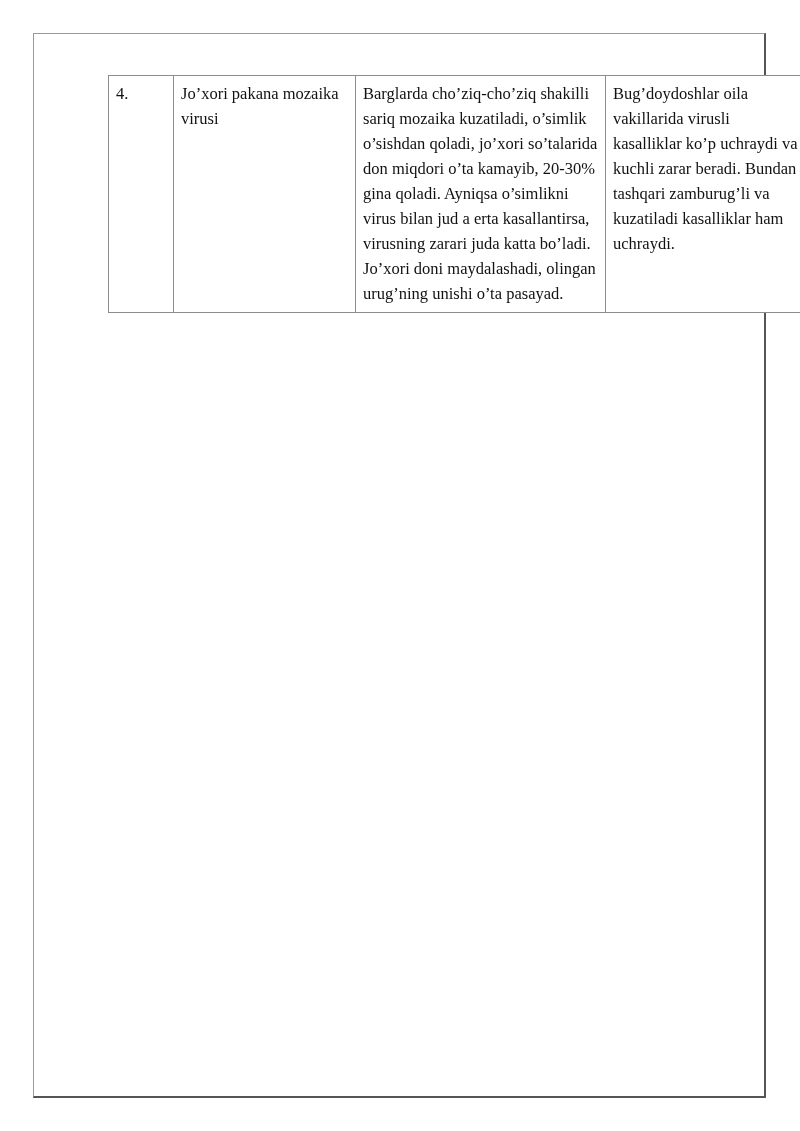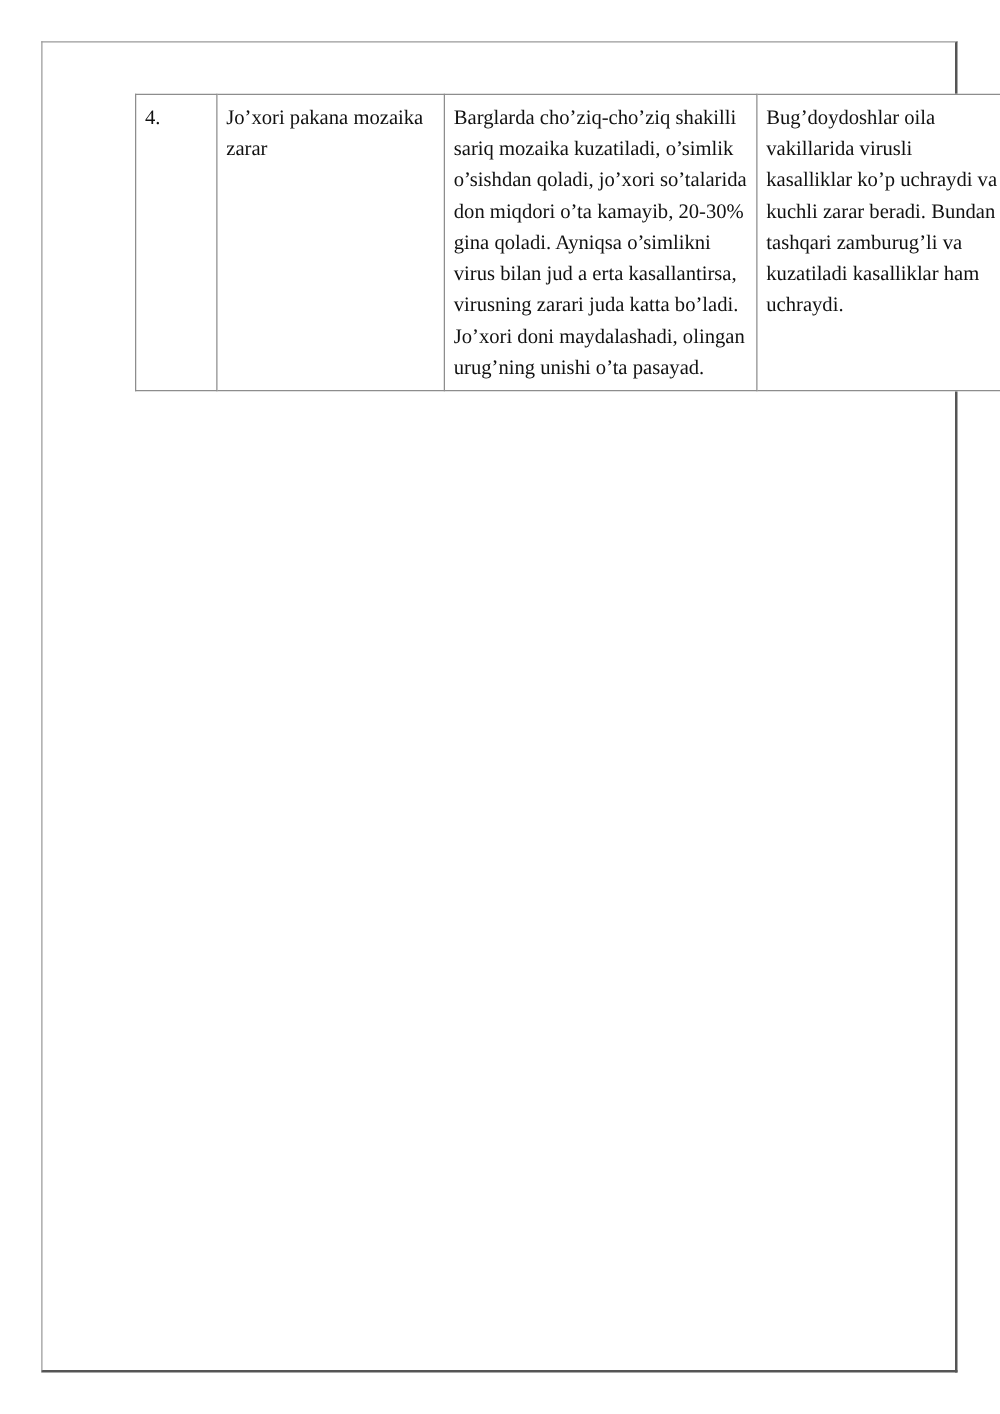--- a/index.html
+++ b/index.html
@@ -68,21 +68,21 @@
 
 <div id="page-frame">
 
   <table id="data-table">
     <tbody>
       <tr>
         <td class="col-num">
           <span class="cell-text">4.</span>
         </td>
         <td class="col-name">
-          <span class="cell-text">Jo’xori pakana mozaika zarar</span>
+          <span class="cell-text">Jo’xori pakana mozaika virusi</span>
         </td>
         <td class="col-symp">
           <span class="cell-text">Barglarda cho’ziq-cho’ziq shakilli sariq mozaika kuzatiladi, o’simlik o’sishdan qoladi, jo’xori so’talarida don miqdori o’ta kamayib, 20-30% gina qoladi. Ayniqsa o’simlikni virus bilan jud a erta kasallantirsa, virusning zarari juda katta bo’ladi. Jo’xori doni maydalashadi, olingan urug’ning unishi o’ta pasayad.</span>
         </td>
         <td class="col-host">
           <span class="cell-text">Bug’doydoshlar oila vakillarida virusli kasalliklar ko’p uchraydi va kuchli zarar beradi. Bundan tashqari zamburug’li va kuzatiladi kasalliklar ham uchraydi.</span>
         </td>
       </tr>
     </tbody>
   </table>

